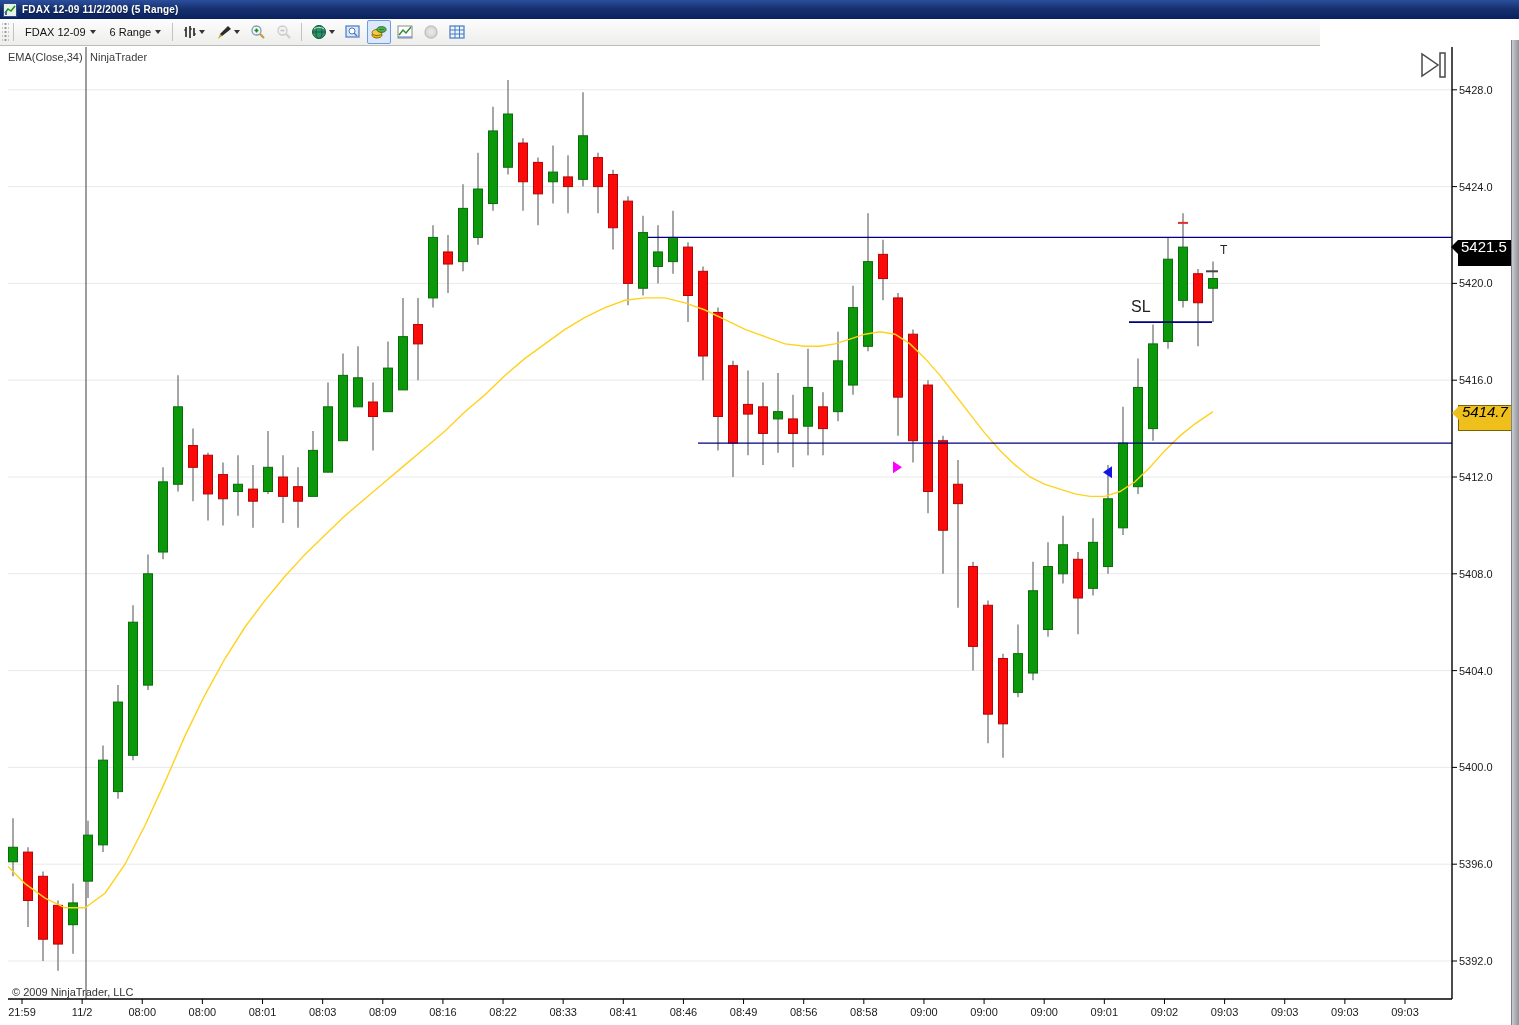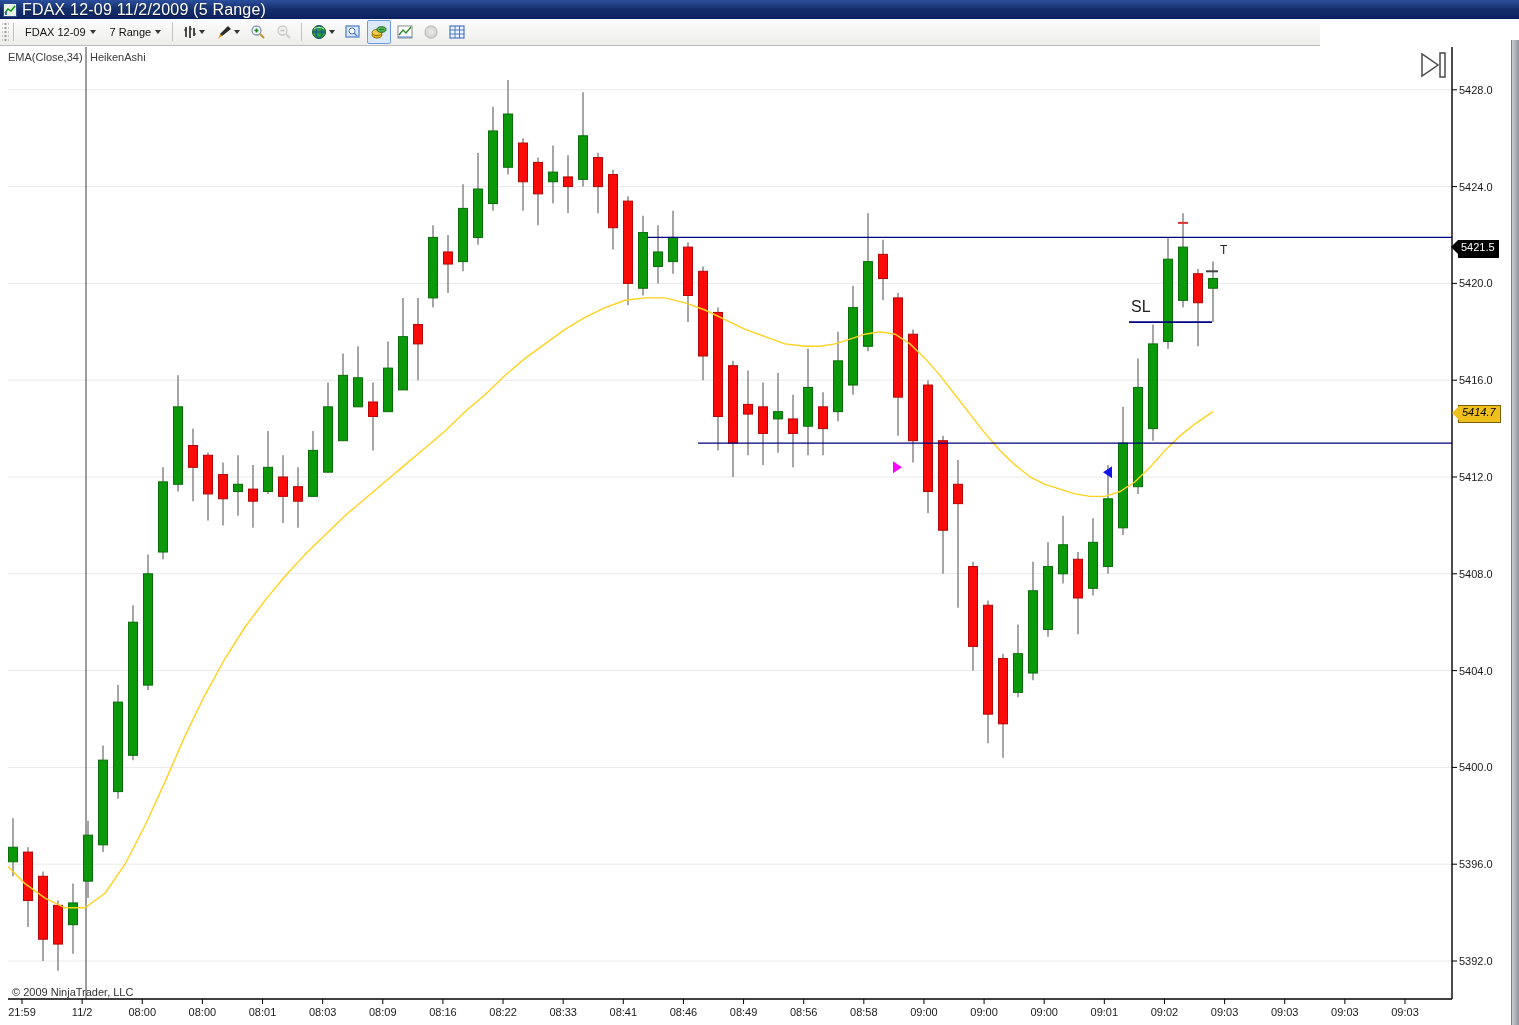--- a/index.html
+++ b/index.html
@@ -9,21 +9,21 @@
     -webkit-font-smoothing:antialiased;
   }
   
   .titlebar{
     position:absolute;left:0;top:0;width:1519px;height:19px;
     background:linear-gradient(#2c4f9e 0%,#16316e 45%,#0a2160 100%);
     display:flex;align-items:center;z-index:30;
   }
   .titlebar .app-icon{width:14px;height:14px;margin:0 5px 0 3px;flex:0 0 auto;}
   .titlebar .title-text{
-    color:#ffffff;font-size:16px;font-weight:normal;white-space:nowrap;
+    color:#ffffff;font-size:10px;font-weight:bold;white-space:nowrap;
     letter-spacing:.2px;text-shadow:0 1px 1px rgba(0,0,0,.5);
   }
   
   .toolbar{
     position:absolute;left:0;top:19px;width:1320px;height:26px;
     background:linear-gradient(#fdfdfd,#ededeb);
     border-bottom:1px solid #bcbcbc;
     display:flex;align-items:center;z-index:30;font-size:11px;color:#111;
   }
   .grip{width:7px;height:18px;margin-left:2px;
@@ -44,22 +44,22 @@
   .tb-btn.with-caret{width:30px;gap:2px;}
   .tb-btn.disabled{opacity:.55;}
   
   .overlay-label{position:absolute;font-size:11px;color:#3a3a3a;z-index:10;white-space:nowrap;}
   #ema-label{left:8px;top:51px;}
   #ha-label{left:90px;top:51px;}
   #copyright-label{left:12px;top:986px;color:#333;}
   #sl-label{left:1131px;top:298px;font-size:16px;color:#222;}
   #t-label{left:1220px;top:243px;font-size:12px;color:#222;}
   .price-marker{
-    position:absolute;height:14px;line-height:14px;font-size:11px;
-    padding:0 4px 4px 3px;z-index:12;white-space:nowrap;
+    position:absolute;height:14px;line-height:14px;font-size:15px;
+    padding:0 4px 12px 3px;z-index:12;white-space:nowrap;
   }
   .price-marker .tip{
     position:absolute;left:-7px;top:0;width:0;height:0;
     border-top:7px solid transparent;border-bottom:7px solid transparent;
   }
   #last-price-marker{left:1458px;background:#000;color:#fff;}
   #last-price-marker .tip{border-right:7px solid #000;}
   #ema-price-marker{left:1458px;background:#efbf1c;color:#000;border:1px solid #7a6200;height:12px;line-height:12px;}
   #ema-price-marker .tip{border-right:7px solid #efbf1c;left:-7px;}
   
@@ -337,21 +337,21 @@
       <text x="1404.99" y="1016" font-size="11" fill="#1a1a1a" text-anchor="middle">09:03</text>
     </g>
   </svg>
 
 <svg width="30" height="30" style="position:absolute;left:1418px;top:50px;z-index:11;">
   <polygon points="4,4 4,26 20,15" fill="#ffffff" stroke="#4a4a4a" stroke-width="1.5"></polygon>
   <rect x="22" y="3" width="5" height="24" fill="#ffffff" stroke="#4a4a4a" stroke-width="1.5"></rect>
 </svg>
 
 <span class="overlay-label" id="ema-label">EMA(Close,34)</span>
-<span class="overlay-label" id="ha-label">HeikenAshi</span>
+<span class="overlay-label" id="ha-label">NinjaTrader</span>
 <span class="overlay-label" id="copyright-label">© 2009 NinjaTrader, LLC</span>
 <span class="overlay-label" id="sl-label">SL</span>
 <span class="overlay-label" id="t-label">T</span>
 
 <div class="price-marker" id="last-price-marker" style="top: 240.1px;">
   <span class="tip"></span>
   <span>5421.5</span>
 </div>
 <div class="price-marker" id="ema-price-marker" style="top: 404.66px; font-style: italic;">
   <span class="tip"></span>
@@ -371,21 +371,21 @@
 
 <div class="toolbar">
   <div class="grip"></div>
   <div class="tb-sep"></div>
 
   <div class="tb-drop">
     <span>FDAX 12-09</span>
     <span class="caret"></span>
   </div>
   <div class="tb-drop">
-    <span>7 Range</span>
+    <span>6 Range</span>
     <span class="caret"></span>
   </div>
 
   <div class="tb-sep"></div>
 
   <div class="tb-btn with-caret">
     <svg width="14" height="14" viewBox="0 0 14 14">
       <line x1="3" y1="2" x2="3" y2="12" stroke="#222" stroke-width="1.6"></line>
       <line x1="1" y1="5" x2="3" y2="5" stroke="#222" stroke-width="1.2"></line>
       <line x1="7" y1="1" x2="7" y2="13" stroke="#222" stroke-width="1.6"></line>

